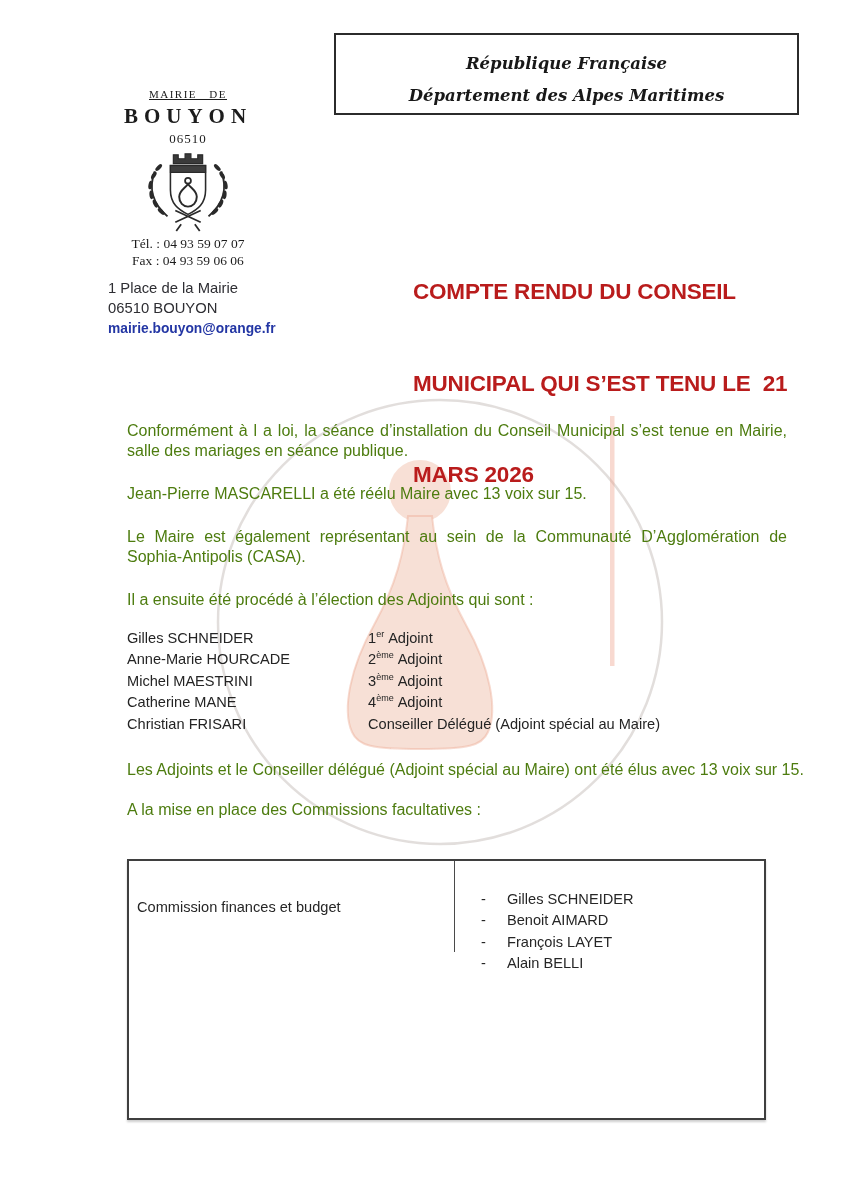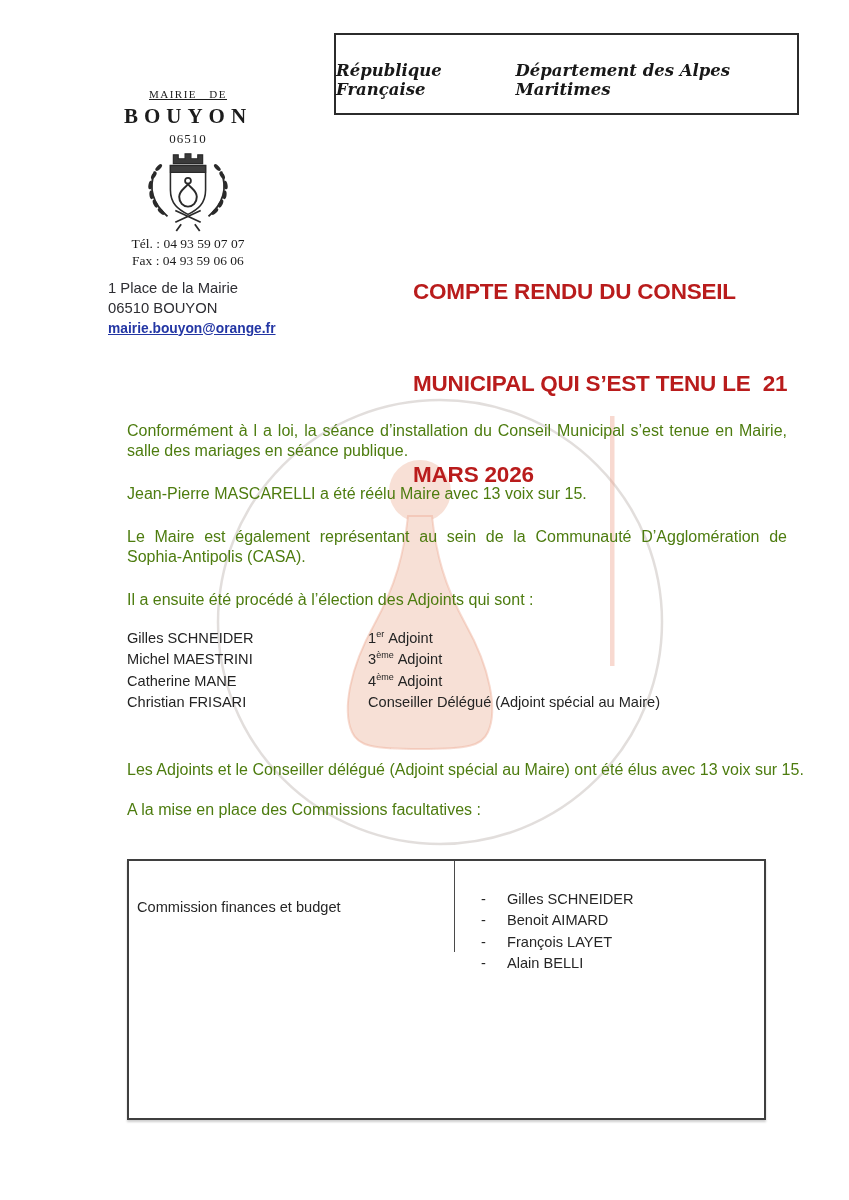--- a/index.html
+++ b/index.html
@@ -19,21 +19,21 @@
     pointer-events: none;
   }
   
   .content { position: absolute; inset: 0; z-index: 1; }
 
   
   .rf-box {
     position: absolute; left: 334px; top: 33px;
     width: 465px; height: 82px;
     border: 2px solid #2b2b2b;
-    display: flex; flex-direction: row;
+    display: flex; flex-direction: column;
     justify-content: center; align-items: center;
     row-gap: 13px; padding-top: 11px;
     font-family: "DejaVu Serif", "Liberation Serif", serif;
     font-style: italic; font-weight: 700;
     font-size: 16.5px; color: #181818;
   }
 
   
   .mairie {
     position: absolute; left: 93px; top: 88px; width: 190px;
@@ -46,21 +46,21 @@
   .coat { margin-top: 1px; }
   .mairie-tel, .mairie-fax { font-size: 13.5px; line-height: 16.5px; }
 
   .address {
     position: absolute; left: 108px; top: 279px;
     font-size: 14.8px; line-height: 19.5px; color: #2e2e33;
   }
   .email-link {
     display: inline-block; margin-top: 0.5px;
     color: #2336a4; font-weight: 700;
-    text-decoration: underline; font-size: 13.8px;
+    font-size: 13.8px;
     cursor: pointer;
   }
 
   
   .doc-title {
     position: absolute; left: 413px; top: 216px; width: 400px;
     font-size: 22.5px; font-weight: 700; line-height: 30.5px;
     color: #b91c1c; letter-spacing: -0.2px; white-space: pre-wrap;
   }
 
@@ -194,20 +194,24 @@
     <div class="para p2">Jean-Pierre MASCARELLI a été réélu Maire avec 13 voix sur 15.</div>
     <div class="para p4">Il a ensuite été procédé à l’élection des Adjoints qui sont :</div>
     <div class="para p3">Le Maire est également représentant au sein de la Communauté D’Agglomération de Sophia-Antipolis (CASA).</div>
 
     <div class="adjoints">
       <div class="adjoint-row">
         <span class="adj-name">Gilles SCHNEIDER</span>
         <span class="adj-role"><span class="rank-num">1</span><sup class="rank-sup">er</sup><span class="role-word">Adjoint</span></span>
       </div>
       <div class="adjoint-row">
+        <span class="adj-name">Anne-Marie HOURCADE</span>
+        <span class="adj-role"><span class="rank-num">2</span><sup class="rank-sup">ème</sup><span class="role-word">Adjoint</span></span>
+      </div>
+      <div class="adjoint-row">
         <span class="adj-name">Michel MAESTRINI</span>
         <span class="adj-role"><span class="rank-num">3</span><sup class="rank-sup">ème</sup><span class="role-word">Adjoint</span></span>
       </div>
       <div class="adjoint-row">
         <span class="adj-name">Catherine MANE</span>
         <span class="adj-role"><span class="rank-num">4</span><sup class="rank-sup">ème</sup><span class="role-word">Adjoint</span></span>
       </div>
       <div class="adjoint-row">
         <span class="adj-name">Christian FRISARI</span>
         <span class="adj-role"><span class="rank-num"></span><sup class="rank-sup"></sup><span class="role-word">Conseiller Délégué (Adjoint spécial au Maire)</span></span>

